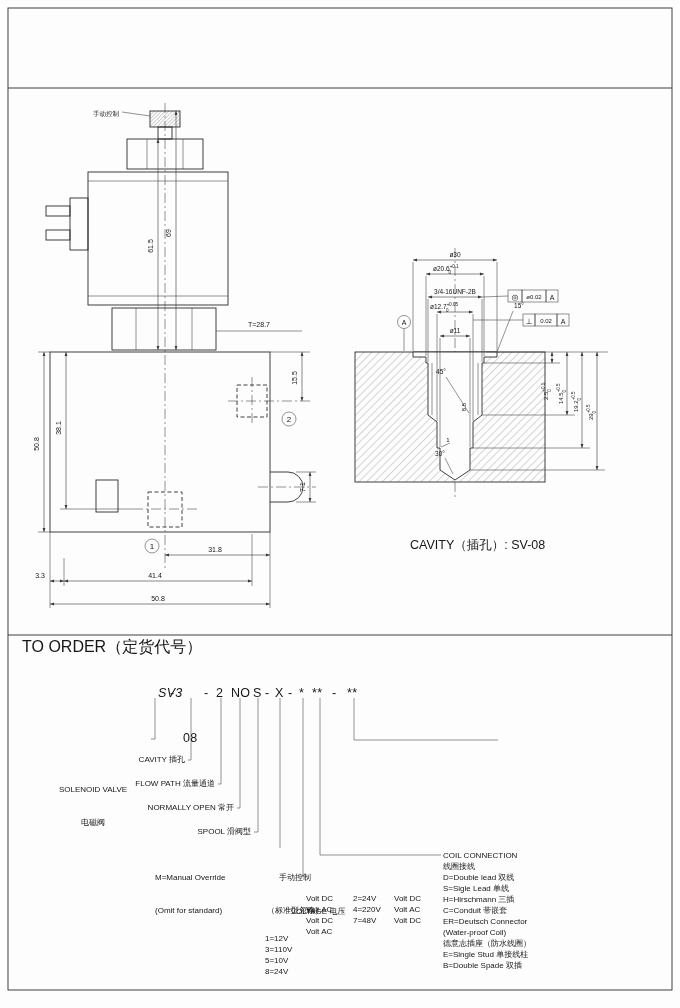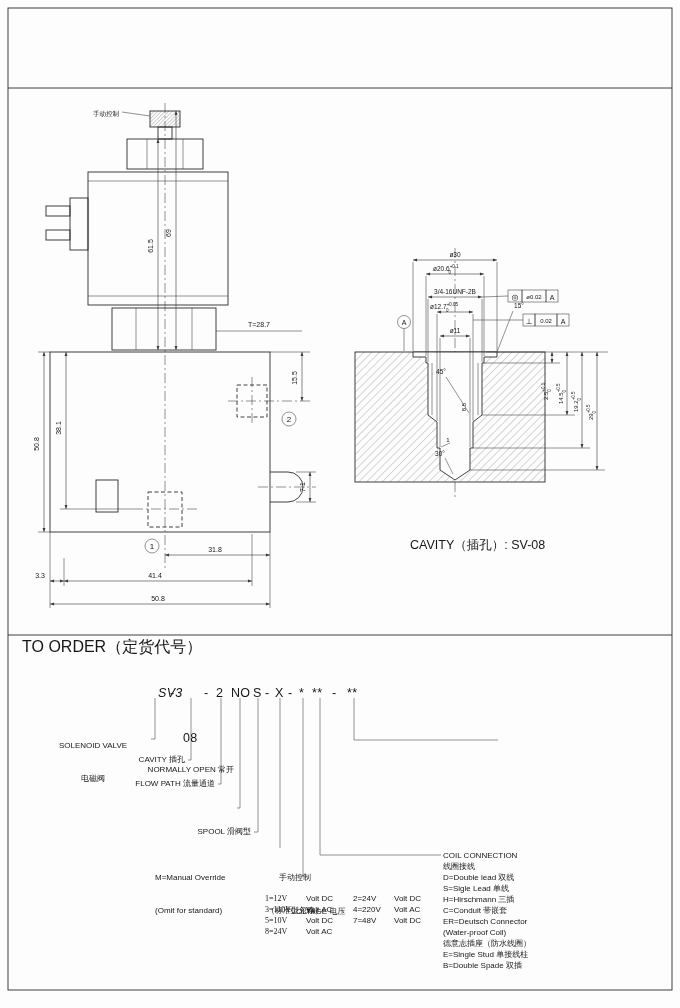--- a/index.html
+++ b/index.html
@@ -237,39 +237,39 @@
   <span class="code" style="left:253px;">S</span>
   <span class="code" style="left:265px;">-</span>
   <span class="code" style="left:275px;">X</span>
   <span class="code" style="left:288px;">-</span>
   <span class="code" style="left:299px;">*</span>
   <span class="code" style="left:312px;">**</span>
   <span class="code" style="left:332px;">-</span>
   <span class="code" style="left:347px;">**</span>
 </div>
 
-<div class="t tc" style="left:38px;top:718px;width:110px;">
+<div class="t tc" style="left:38px;top:762px;width:110px;">
   <div>SOLENOID VALVE</div>
   <div>电磁阀</div>
 </div>
 <div class="t tr" style="left:95px;top:754px;width:90px;">CAVITY 插孔</div>
 <div class="t tr" style="left:95px;top:778px;width:120px;">FLOW PATH 流量通道</div>
-<div class="t tr" style="left:95px;top:764px;width:139px;">NORMALLY OPEN 常开</div>
+<div class="t tr" style="left:95px;top:802px;width:139px;">NORMALLY OPEN 常开</div>
 <div class="t tr" style="left:140px;top:826px;width:111px;">SPOOL 滑阀型</div>
 
 <div class="t" style="left:155px;top:850px;">
   <div>M=Manual Override</div>
   <div>(Omit for standard)</div>
 </div>
 <div class="t tc" style="left:256px;top:850px;width:78px;">
   <div>手动控制</div>
   <div>（标准型忽略）</div>
 </div>
 
 <div class="t tc" style="left:272px;top:878px;width:92px;margin-top:28px;">VOLTAGE 电压</div>
-<div class="t list" style="left:265px;top:893px;font-family:Liberation Serif, serif;"><div>1=12V</div><div>3=110V</div><div>5=10V</div><div>8=24V</div></div>
+<div class="t list" style="left:265px;top:933px;"><div>1=12V</div><div>3=110V</div><div>5=10V</div><div>8=24V</div></div>
 <div class="t list" style="left:306px;top:893px;"><div>Volt DC</div><div>Volt AC</div><div>Volt DC</div><div>Volt AC</div></div>
 <div class="t list" style="left:353px;top:893px;"><div>2=24V</div><div>4=220V</div><div>7=48V</div></div>
 <div class="t list" style="left:394px;top:893px;"><div>Volt DC</div><div>Volt AC</div><div>Volt DC</div></div>
 
 <div class="t list" style="left:443px;top:850px;"><div>COIL CONNECTION</div><div>线圈接线</div><div>D=Double lead 双线</div><div>S=Sigle Lead 单线</div><div>H=Hirschmann 三插</div><div>C=Conduit 带嵌套</div><div>ER=Deutsch Connector</div><div>(Water-proof Coil)</div><div>德意志插座（防水线圈）</div><div>E=Single Stud 单接线柱</div><div>B=Double Spade 双插</div></div>
 
 </div>
 
 </body></html>

